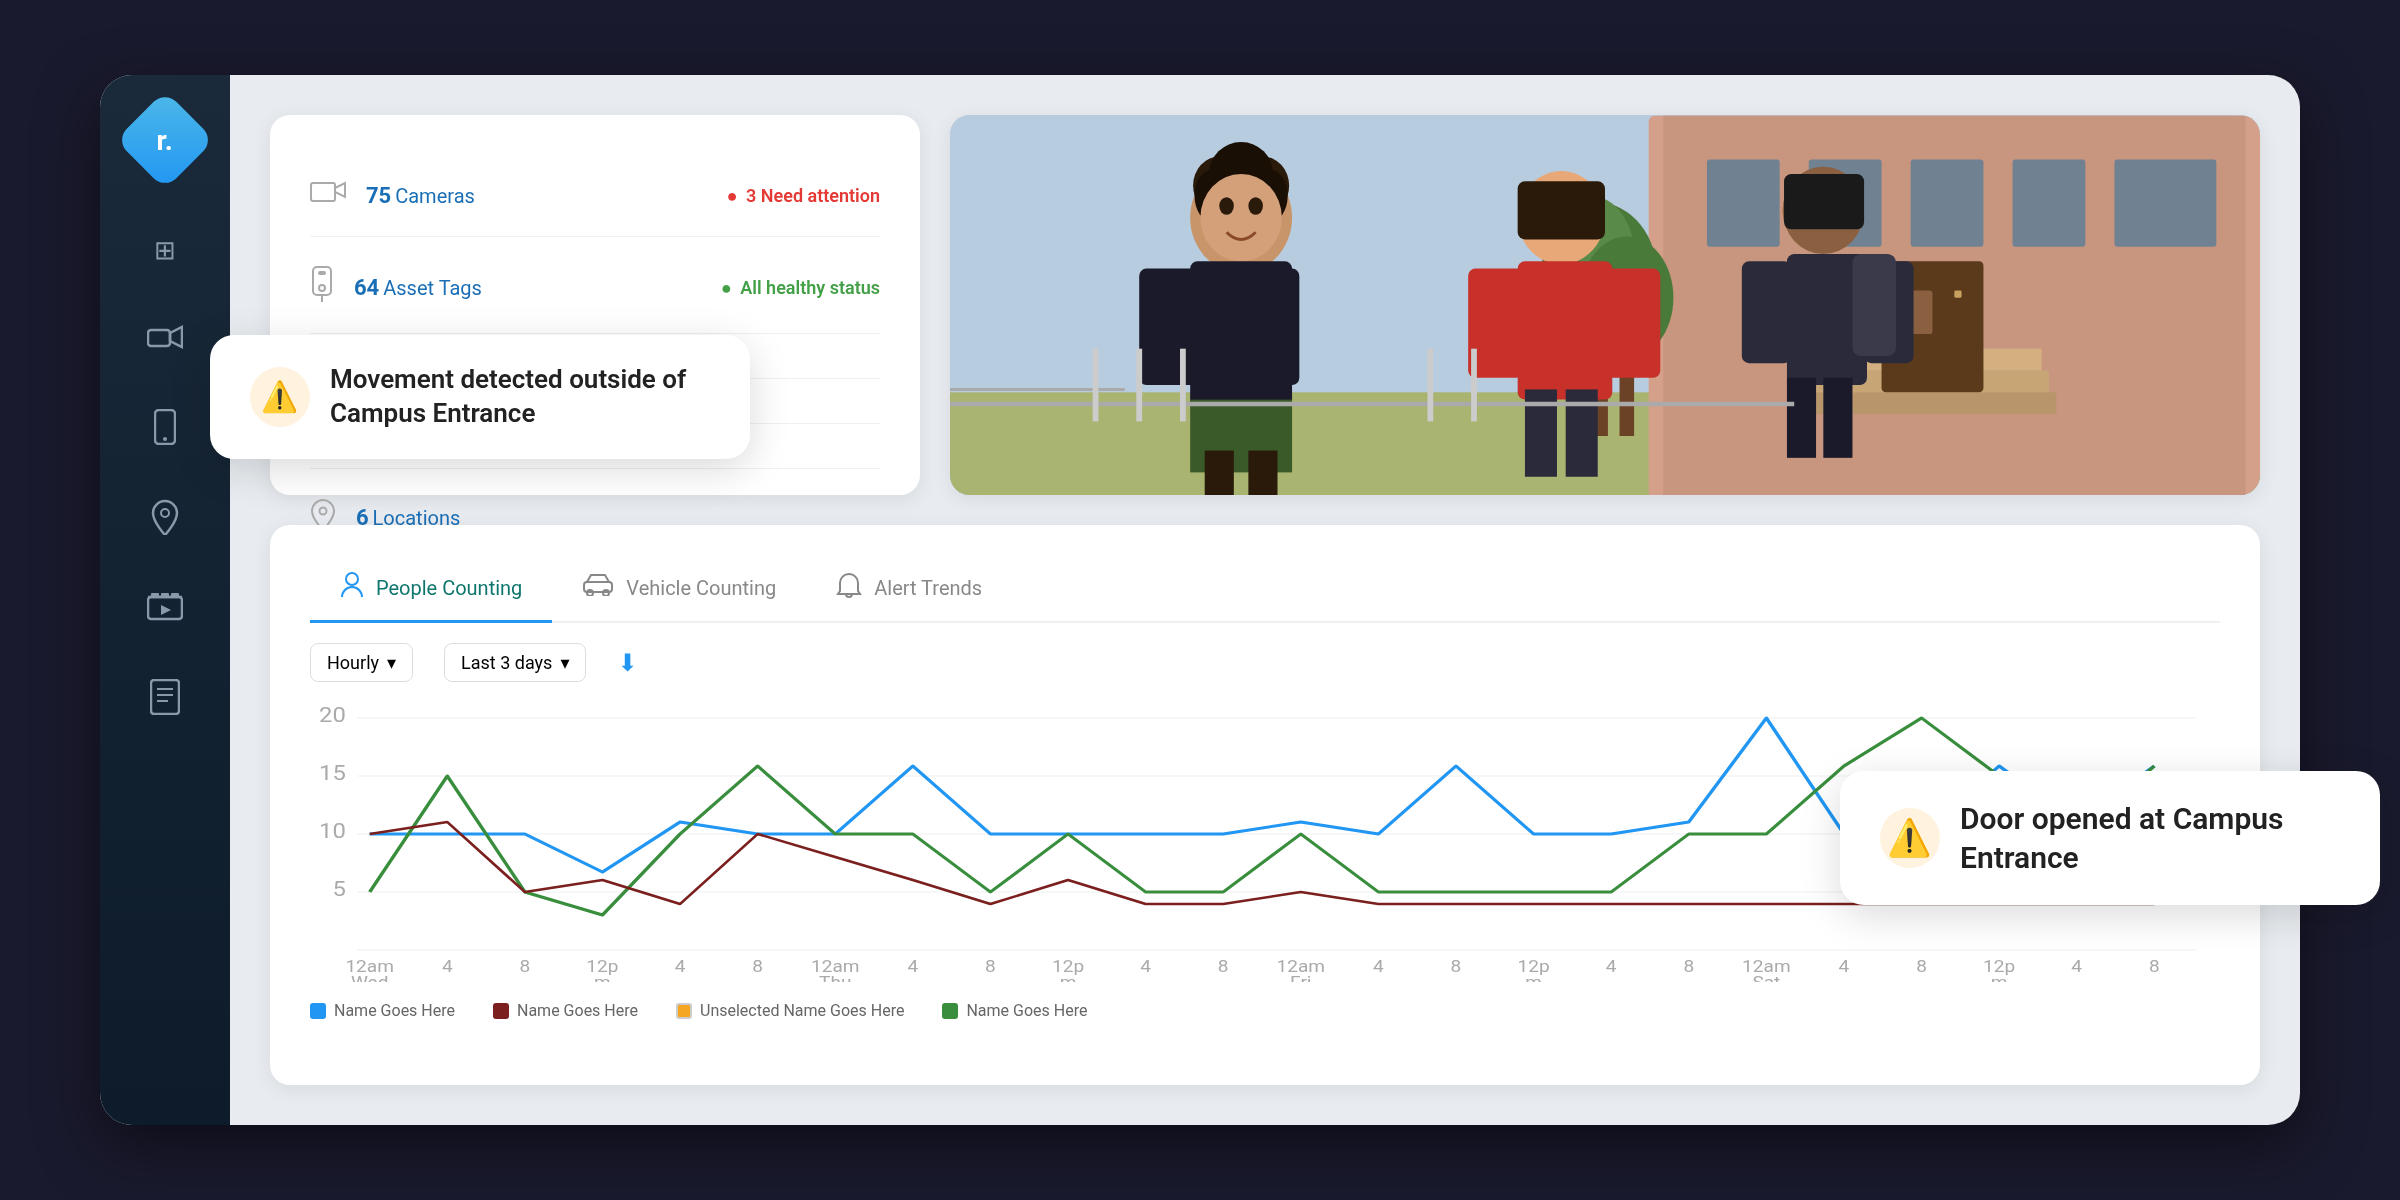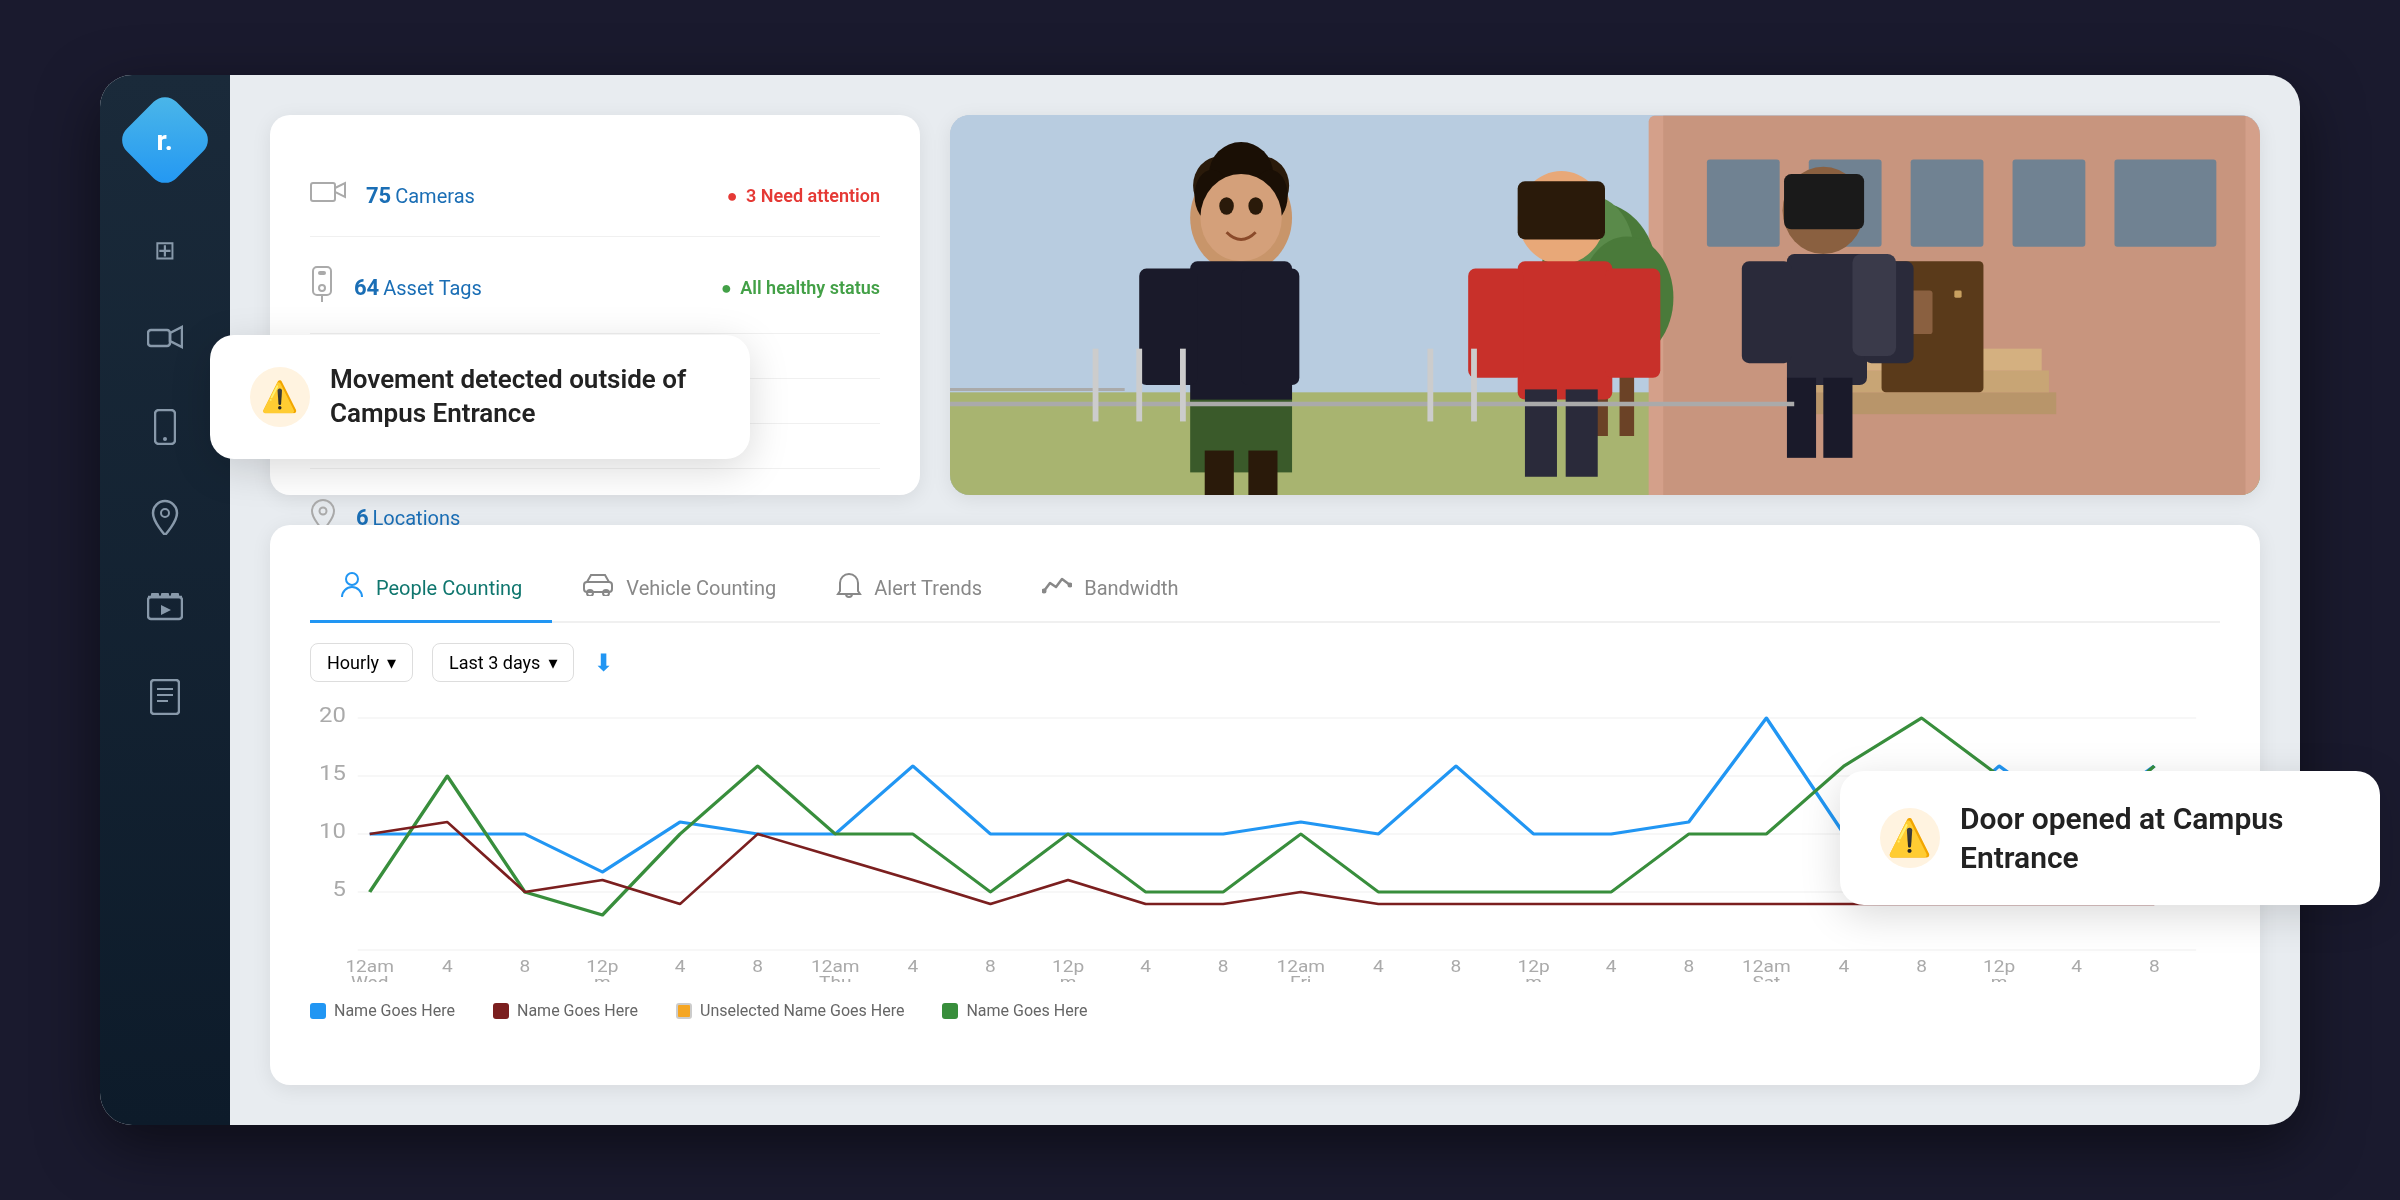--- a/index.html
+++ b/index.html
@@ -242,21 +242,21 @@
       background: none;
       color: #666;
       border: none;
       font-size: 18px;
       cursor: pointer;
     }
 
     .right-controls {
       display: flex;
       align-items: center;
-      gap: 19px;
+      gap: 31px;
     }
 
     .select-control {
       background: white;
       border: 1px solid #ddd;
       border-radius: 8px;
       padding: 8px 16px;
       font-size: 18px;
       cursor: pointer;
       display: flex;
@@ -600,30 +600,20 @@
           <span>Vehicle Counting</span>
         </div>
         <div class="tab">
           <span class="tab-icon">
             <svg width="26" height="28" viewBox="0 0 26 28" fill="none">
               <path d="M13 3C8 3 4 7 4 12v8l-2 3h22l-2-3v-8c0-5-4-9-9-9z" stroke="#888" stroke-width="2" fill="none"></path>
               <path d="M10 23c0 1.7 1.3 3 3 3s3-1.3 3-3" stroke="#888" stroke-width="2" fill="none"></path>
             </svg>
           </span>
           <span>Alert Trends</span>
-        </div>
-        <div class="tab">
-          <span class="tab-icon">
-            <svg width="30" height="24" viewBox="0 0 30 24" fill="none">
-              <polyline points="2,18 8,10 14,14 20,6 28,12" stroke="#888" stroke-width="2.5" fill="none" stroke-linejoin="round"></polyline>
-              <circle cx="2" cy="18" r="2.5" fill="#888"></circle>
-              <circle cx="28" cy="12" r="2.5" fill="#888"></circle>
-            </svg>
-          </span>
-          <span>Bandwidth</span>
         </div>
       </div>
 
       <div class="chart-controls">
         <div class="right-controls">
           <div class="select-control">
             <span>Hourly</span>
             <span>▾</span>
           </div>
           <div class="select-control">

